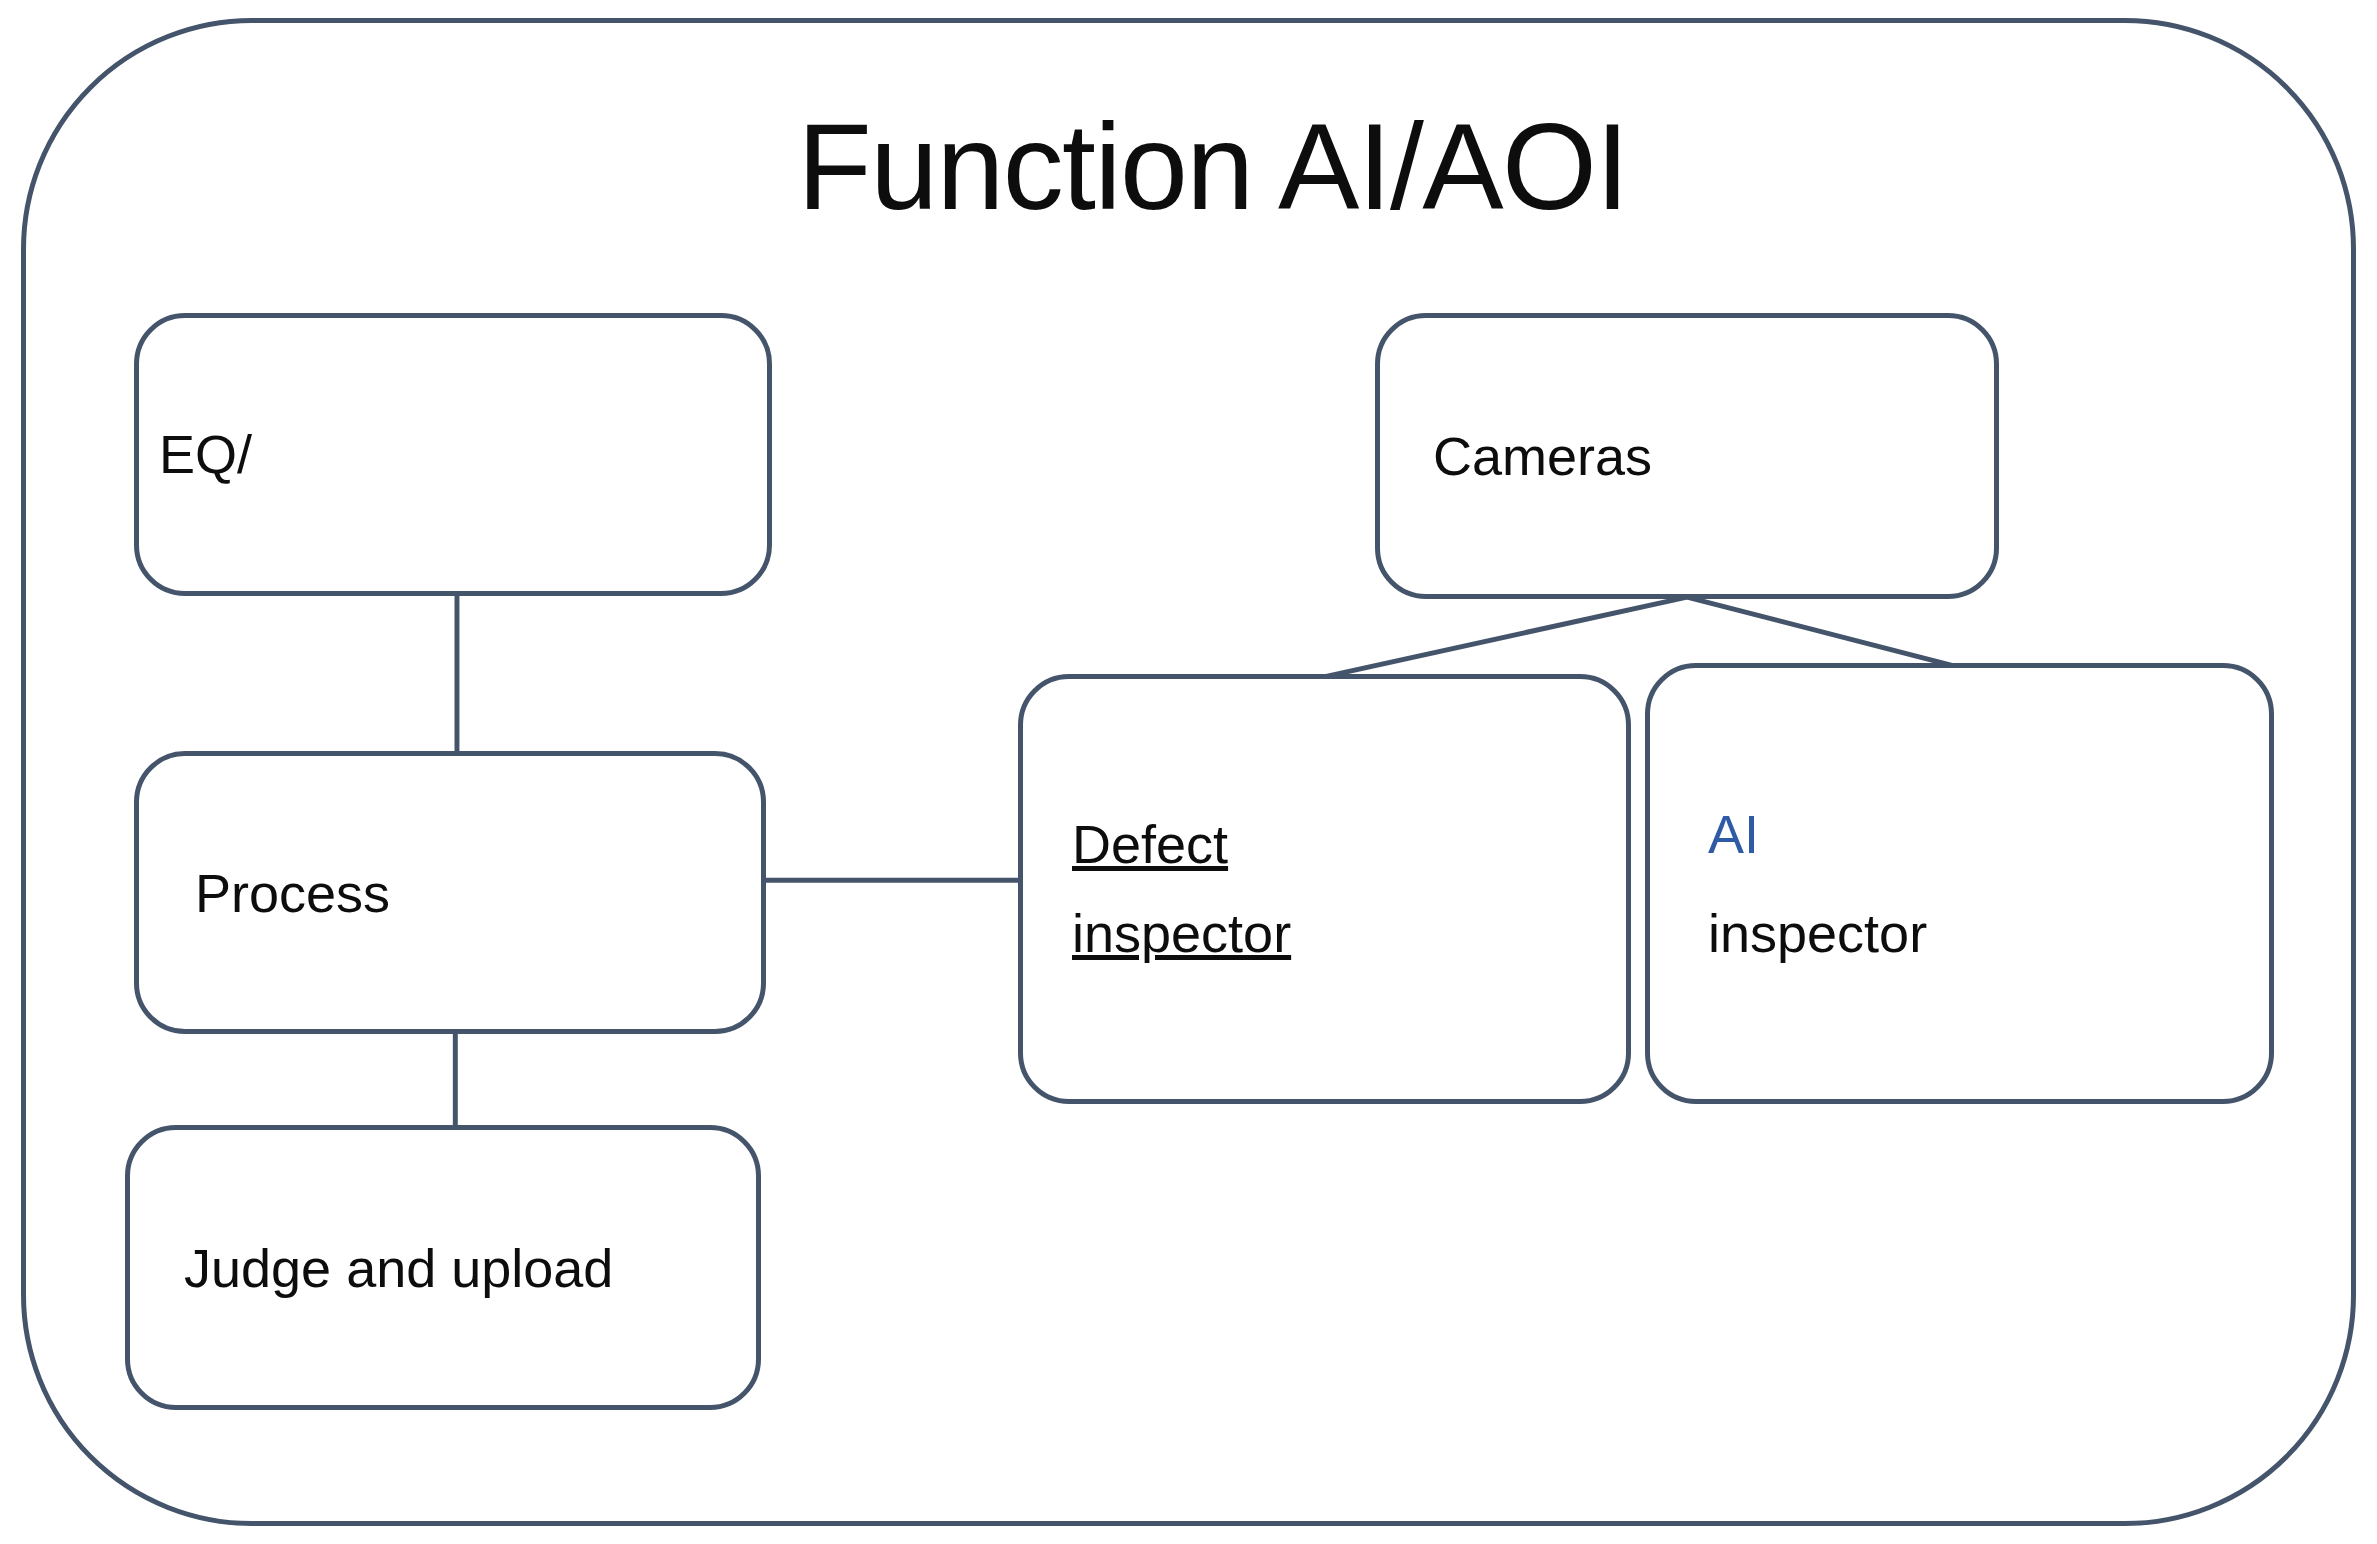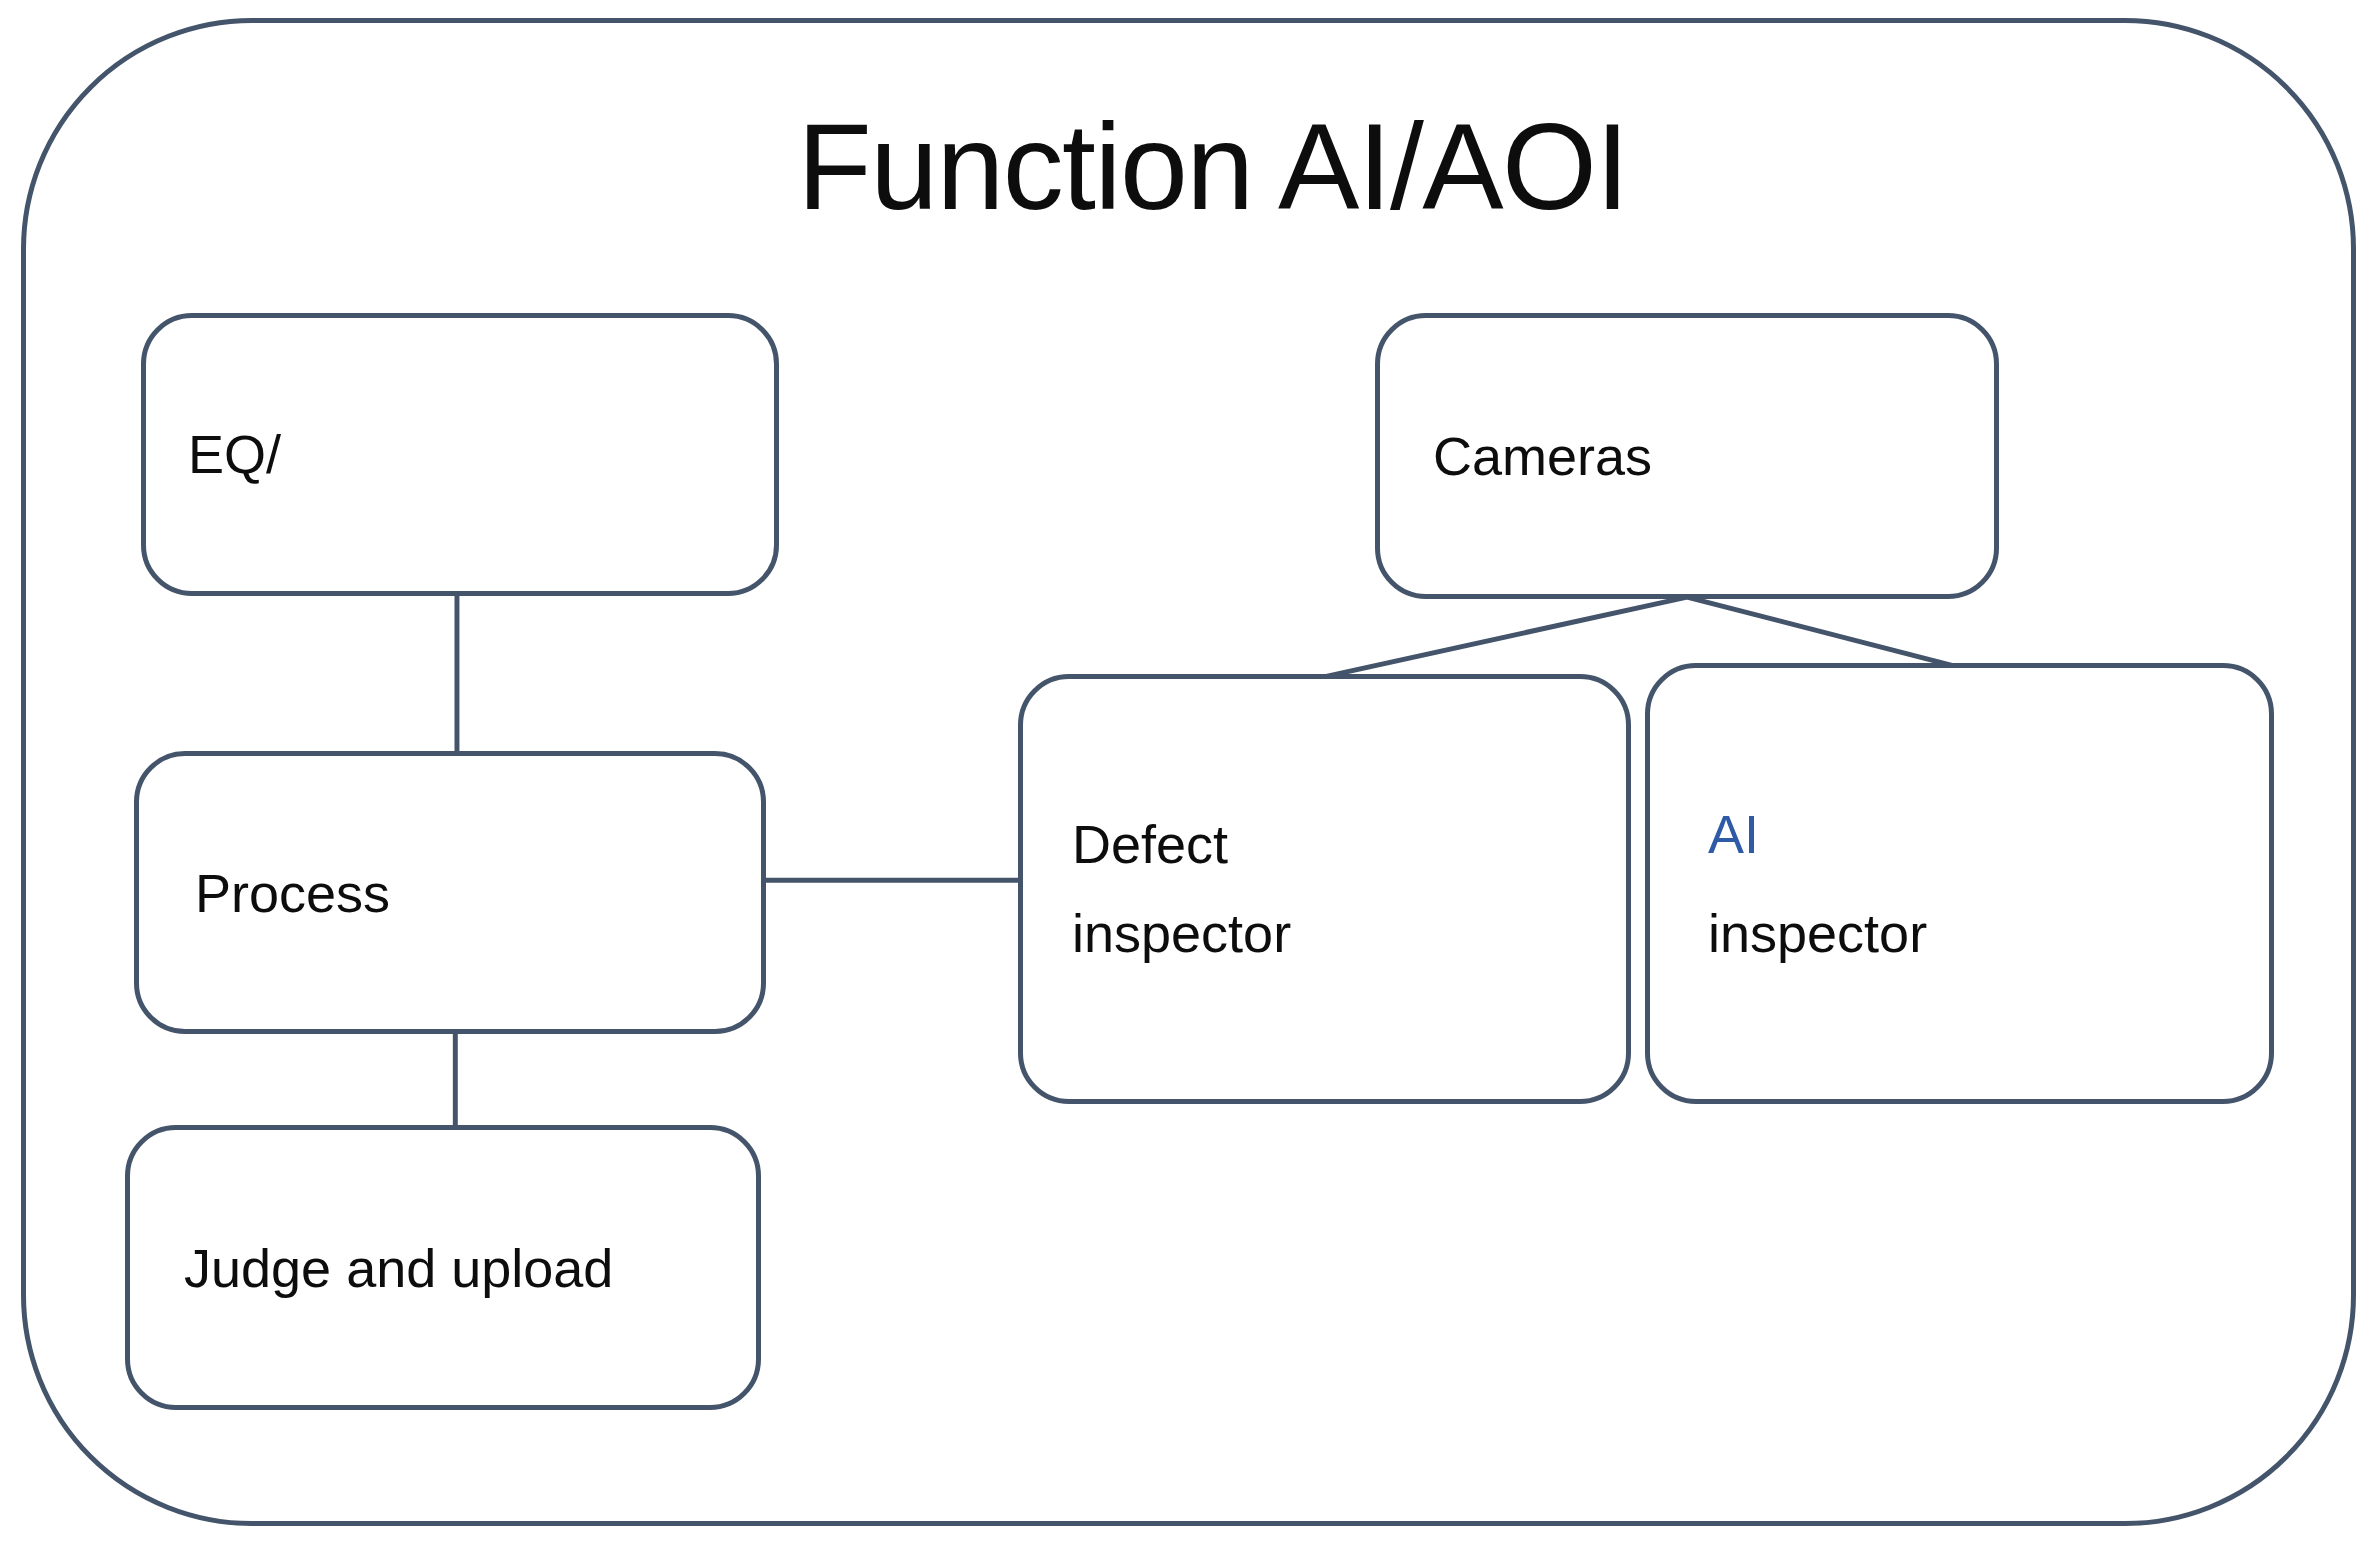--- a/index.html
+++ b/index.html
@@ -32,28 +32,28 @@
     letter-spacing:-1.6px;color:var(--ink);z-index:2;white-space:nowrap;
   }
   .node{
     position:absolute;z-index:2;box-sizing:border-box;
     background:var(--bg);border:5px solid var(--outline);border-radius:51px;
     display:flex;flex-direction:column;justify-content:center;
     font-size:54px;color:var(--ink);
   }
   .node .line{white-space:nowrap;}
   .accent{color:var(--accent);}
-  .node-eq{left:141px;top:313px;width:638px;height:283px;padding-left:42px;}
+  .node-eq{left:134px;top:313px;width:638px;height:283px;padding-left:20px;}
   .node-eq .line{line-height:97px;}
   .node-cameras{left:1375px;top:313px;width:624px;height:286px;padding-left:53px;}
   .node-cameras .line{line-height:66px;}
   .node-process{left:134px;top:751px;width:632px;height:283px;padding-left:56px;justify-content:center;}
   .node-process .line{line-height:66px;}
   .node-defect{left:1018px;top:674px;width:613px;height:430px;padding-left:49px;}
-  .node-defect .line{line-height:89px;}
+  .node-defect .line{line-height:89px;text-decoration:underline;}
   .node-ai{left:1645px;top:663px;width:629px;height:441px;padding-left:58px;}
   .node-ai .line{line-height:99px;}
   .node-judge{left:125px;top:1125px;width:636px;height:285px;padding-left:54px;}
   .node-judge .line{line-height:66px;}
 </style>
 </head>
 <body>
 
 <div class="frame"></div>
 

